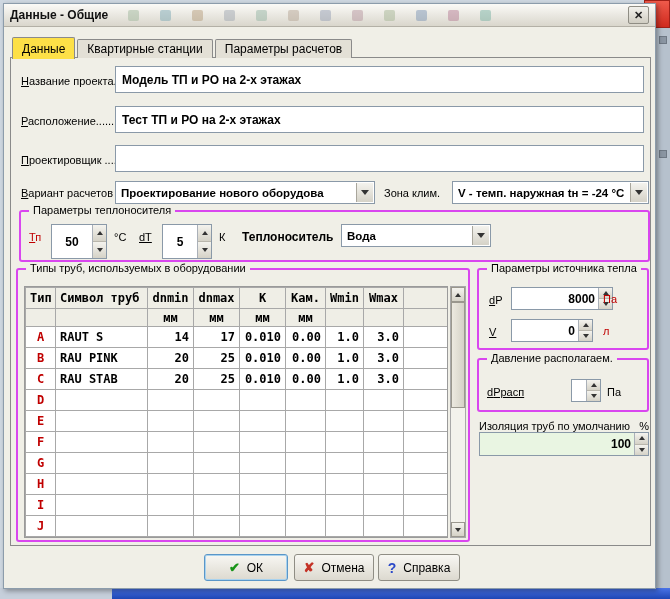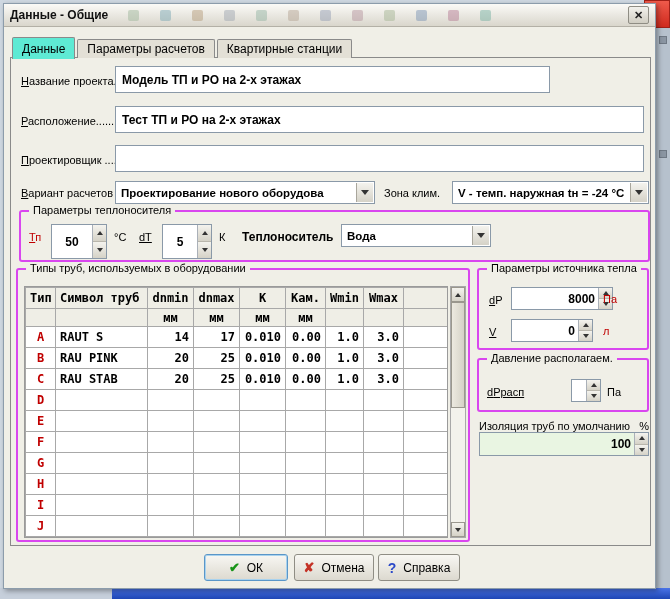--- a/index.html
+++ b/index.html
@@ -18,21 +18,21 @@
   .dialog { position:absolute; left:3px; top:3px; width:653px; height:586px; background:#f0efe7; border:1px solid #8c9cab; box-shadow:2px 2px 5px rgba(0,0,0,.35); z-index:2; }
 
   .titlebar { position:absolute; left:0; top:0; right:0; height:23px; background:linear-gradient(180deg,#fbfaf7,#d9d6cc); border-bottom:1px solid #b3b0a6; display:flex; align-items:center; padding:0 6px; }
   .title { font-size:12px; font-weight:bold; color:#111; white-space:nowrap; }
   .ghosts { display:flex; gap:21px; margin-left:20px; opacity:.45; overflow:hidden; flex:1; }
   .ghost { width:11px; height:11px; border-radius:2px; flex:0 0 auto; }
   .closebtn { margin-left:auto; width:21px; height:18px; background:linear-gradient(#f2f1ec,#d0cdc2); border:1px solid #8f8d84; border-radius:2px; display:flex; align-items:center; justify-content:center; font-size:11px; font-weight:bold; color:#222; cursor:default; }
 
   .tabs { position:absolute; left:8px; top:32px; height:22px; display:flex; align-items:flex-end; z-index:3; }
   .tab { height:19px; padding:2px 9px 0; font-size:12px; background:#e3e0d6; border:1px solid #8a8a8a; border-bottom:none; border-radius:2px 2px 0 0; margin-right:2px; white-space:nowrap; }
-  .tab.active { height:22px; padding-top:4px; background:#5eead4; margin-bottom:-1px; }
+  .tab.active { height:22px; padding-top:4px; background:#fde047; margin-bottom:-1px; }
 
   .panel { position:absolute; left:6px; top:53px; width:641px; height:489px; border:1px solid #8a8a8a; background:#f0efe7; }
 
   .flabel { position:absolute; font-size:11px; color:#000; white-space:nowrap; display:inline-block; }
   .accel::first-letter { text-decoration:underline; }
   .red { color:#c00000; }
   .green { color:#000000; font-weight:bold; font-size:12px; }
 
   .txt { position:absolute; height:27px; border:1px solid #8a99a8; background:#fff; font-family:"Liberation Sans",sans-serif; font-size:12px; font-weight:bold; padding:0 6px; color:#000; }
 
@@ -110,28 +110,28 @@
           <span class="ghost" style="background: rgb(178, 116, 143);"></span>
           <span class="ghost" style="background: rgb(111, 174, 159);"></span>
         </div>
       <div class="closebtn">
         <span>✕</span>
       </div>
     </div>
 
     <div class="tabs">
       <div class="tab active">Данные</div>
+      <div class="tab">Квартирные станции</div>
       <div class="tab">Параметры расчетов</div>
-      <div class="tab">Квартирные станции</div>
     </div>
 
     <div class="panel">
 
       <span class="flabel accel" style="left:10px; top:17px;">Название проекта..</span>
-      <input class="txt" style="left: 104px; top: 8px; width: 435px;" value="Модель ТП и РО на 2-х этажах">
+      <input class="txt" style="left: 104px; top: 8px; width: 529px;" value="Модель ТП и РО на 2-х этажах">
 
       <span class="flabel accel" style="left:10px; top:57px;">Расположение........</span>
       <input class="txt" style="left: 104px; top: 48px; width: 529px;" value="Тест ТП и РО на 2-х этажах">
 
       <span class="flabel accel" style="left:10px; top:96px;">Проектировщик ....</span>
       <input class="txt" style="left: 104px; top: 87px; width: 529px;" value="">
 
       <span class="flabel accel" style="left:10px; top:129px;">Вариант расчетов</span>
       <div class="combo" style="left:104px; top:123px; width:260px;">
         <span>Проектирование нового оборудова</span>

